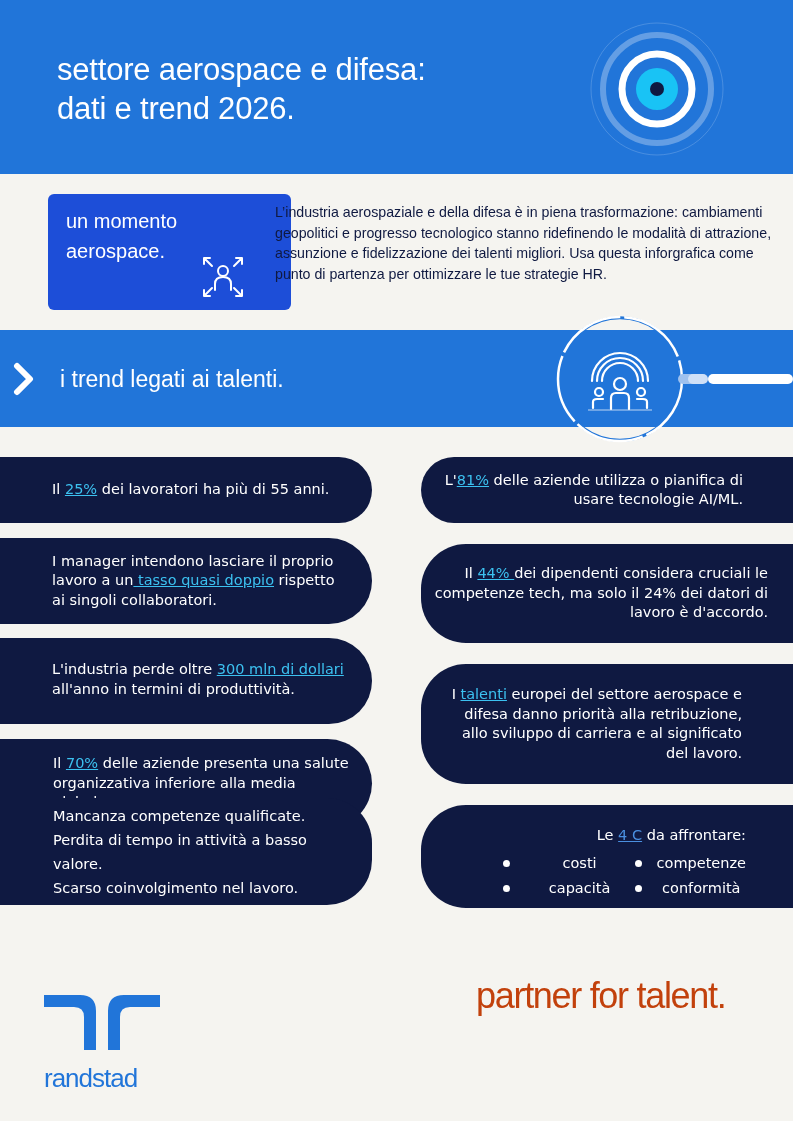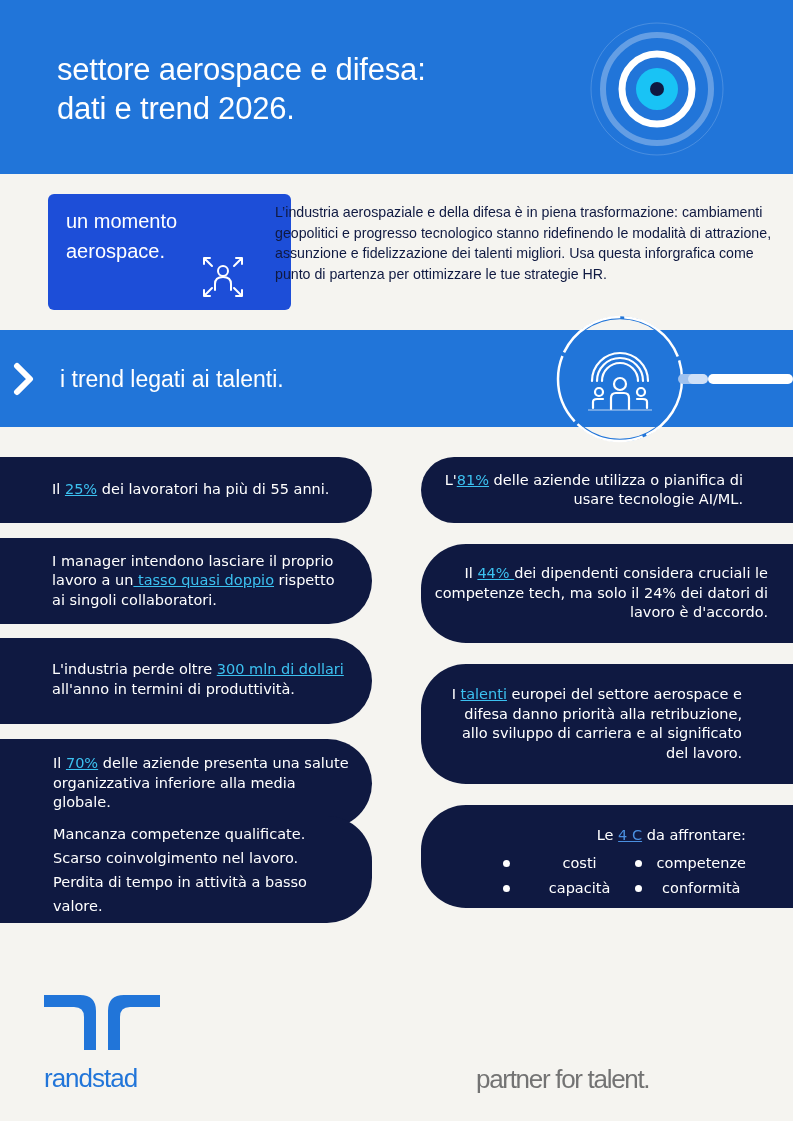--- a/index.html
+++ b/index.html
@@ -78,23 +78,23 @@
 
     .c4-grid {
       display: grid; grid-template-columns: 22px 110px 22px auto;
       row-gap: 6px; margin-top: 8px; text-align: center;
     }
     .bullet { width: 7px; height: 7px; border-radius: 50%; background: #fff; margin-top: 6px; }
 
     
     .logo { left: 44px; top: 995px; width: 116px; height: 100px; }
     .tagline {
-      left: 476px; top: 1064px;
-      font-family: "Liberation Sans", "DejaVu Sans", sans-serif;
-      font-size: 26px; color: #737373; letter-spacing: -1.3px;
+      left: 476px; top: 975px;
+      font-family: "Liberation Sans", "DejaVu Sans", sans-serif;
+      font-size: 36px; color: #c2410c; letter-spacing: -1.3px;
     }
   </style>
 </head>
 <body>
 
 <div class="abs header"></div>
 <div class="abs header-title">
   <div>settore aerospace e difesa:</div>
   <div>dati e trend 2026.</div>
 </div>
@@ -167,25 +167,25 @@
     <span>L'industria perde oltre </span><span class="hl">300 mln di dollari</span><span> all'anno in termini di produttività.</span>
   </div>
 </div>
 
 <div class="abs card card-left" style="top:739px;height:89px;padding-left:53px;">
   <div>
     <span>Il </span><span class="hl">70%</span><span> delle aziende presenta una salute organizzativa inferiore alla media globale.</span>
   </div>
 </div>
 
-<div class="abs card card-left" style="top:816px;height:107px;padding-left:53px;line-height:24px;">
+<div class="abs card card-left" style="top:798px;height:107px;padding-left:53px;line-height:24px;">
   <div>
     <div>Mancanza competenze qualificate.</div>
+    <div>Perdita di tempo in attività a basso valore.</div>
     <div>Scarso coinvolgimento nel lavoro.</div>
-    <div>Perdita di tempo in attività a basso valore.</div>
   </div>
 </div>
 
 <div class="abs card card-right" style="top:457px;height:66px;padding-right:50px;">
   <div>
     <span>L'</span><span class="hl">81%</span><span> delle aziende utilizza o pianifica di usare tecnologie AI/ML.</span>
   </div>
 </div>
 
 <div class="abs card card-right" style="top:544px;height:99px;padding-right:25px;">

